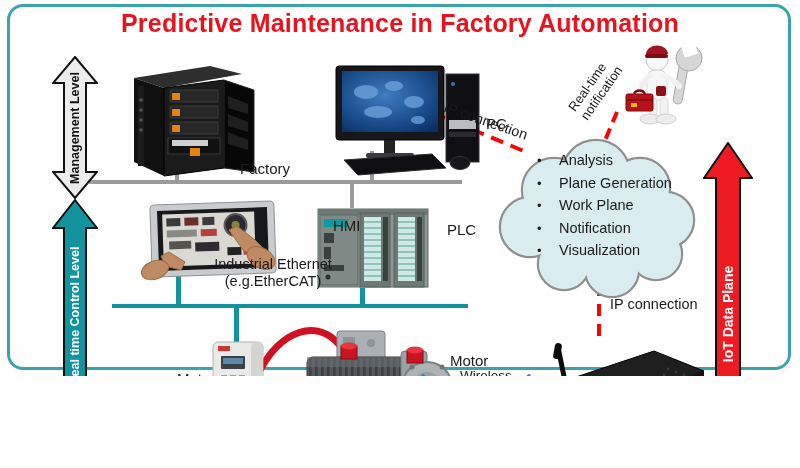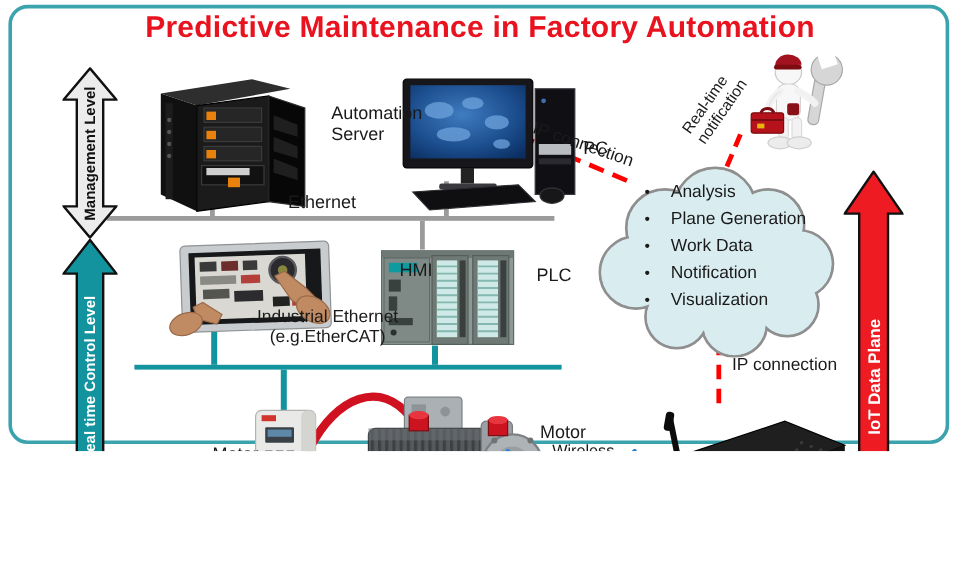--- a/index.html
+++ b/index.html
@@ -79,21 +79,21 @@
     <div class="crow">
         <span class="cbul">•</span>
         <span>Analysis</span>
       </div>
     <div class="crow">
         <span class="cbul">•</span>
         <span>Plane Generation</span>
       </div>
     <div class="crow">
         <span class="cbul">•</span>
-        <span>Work Data</span>
+        <span>Work Plane</span>
       </div>
     <div class="crow">
         <span class="cbul">•</span>
         <span>Notification</span>
       </div>
     <div class="crow">
         <span class="cbul">•</span>
         <span>Visualization</span>
       </div>
   </div>
@@ -372,23 +372,22 @@
     </svg>
     <div class="vtxt" style="color:#fff;">Real time Control Level</div>
   </div>
   <div class="varrow" style="left:703px;top:142px;width:50px;height:282px;">
     <svg width="50" height="282" viewBox="0 0 50 282">
       <polygon points="25,1 49,36 37,36 37,281 13,281 13,36 1,36" fill="#ee1b23" stroke="#111" stroke-width="2"></polygon>
     </svg>
     <div class="vtxt" style="color:#fff;top:61%;font-size:14px;">IoT Data Plane</div>
   </div>
 
-  <div class="lbl" style="left:276px;top:86px;width:100px;">Automation Server</div>
   <div class="lbl" style="left:486px;top:95px;margin-top:20px;">PC</div>
-  <div class="lbl" style="left:240px;top:160px;">Ethernet</div>
+  <div class="lbl" style="left:240px;top:160px;">Factory</div>
   <div class="lbl" style="left:333px;top:217px;">HMI</div>
   <div class="lbl" style="left:447px;top:221px;">PLC</div>
   <div class="lbl ml ctr" style="left:188px;top:256px;width:170px;font-size:14.5px;">Industrial Ethernet
 (e.g.EtherCAT)</div>
   <div class="lbl ml" style="left:177px;top:370px;">Motor
 Drive</div>
   <div class="lbl" style="left:450px;top:352px;">Motor</div>
   <div class="lbl ml ctr" id="wireless-label" style="left:430px;top:368px;width:112px;">Wireless
 communication
 (Sub 1GHz,

